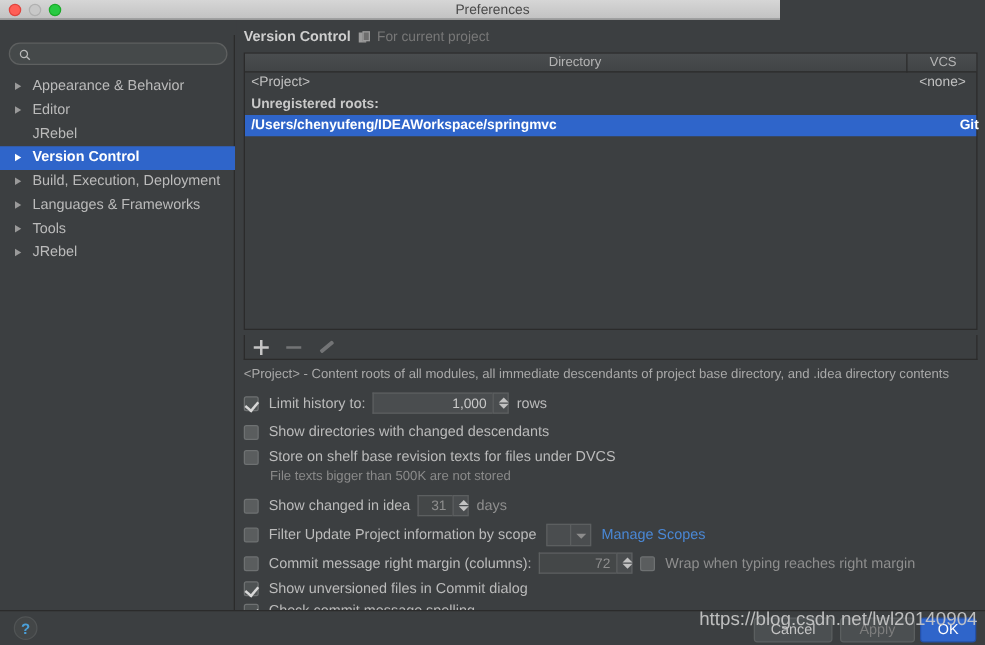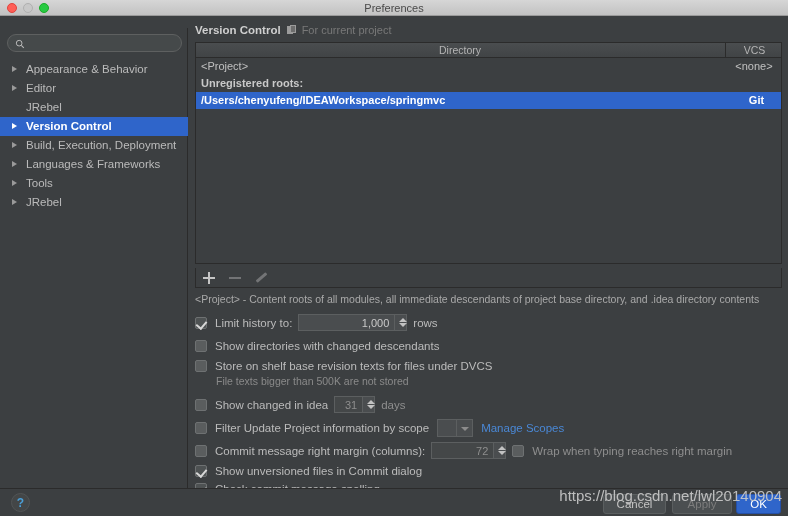--- a/index.html
+++ b/index.html
@@ -8,21 +8,21 @@
     background: #3c3f41;
     font-family: "Liberation Sans", sans-serif;
     font-size: 11px;
     color: #bbbbbb;
     overflow: hidden;
   }
   #app { position: relative; width: 788px; height: 516px; background: #3c3f41; }
 
   
   .titlebar {
-    position: absolute; left: 0; top: 0; width: 788px; height: 16px;
+    position: absolute; left: 0; top: 0; width: 624px; height: 16px;
     background: linear-gradient(#d6d6d6, #c2c2c2);
     border-bottom: 1px solid #9a9a9a;
     padding-left: 40px;
   }
   .titlebar .title {
     position: absolute; left: 0; top: 0; width: 788px; line-height: 16px;
     text-align: center; font-size: 11px; color: #4a4a4a;
     font-family: "Liberation Sans", sans-serif;
   }
   .lights { position: absolute; left: 7px; top: 3px; display: flex; gap: 6px; }
@@ -84,21 +84,21 @@
     text-align: center; font-size: 10.5px; color: #b4b4b4;
   }
   .th.dir { left: 0; width: 528px; }
   .th.vcs { left: 529px; width: 58px; border-left: 1px solid #2b2b2b; }
   .trow { position: relative; height: 17px; line-height: 17px; font-size: 11px; }
   .trow .c-dir { position: absolute; left: 5px; top: 0; color: #c0c0c0; white-space: nowrap; }
   .trow .c-vcs { position: absolute; left: 529px; top: 0; width: 58px; text-align: center; color: #c0c0c0; }
   .trow.section .c-dir { font-weight: bold; color: #c9c9c9; }
   .trow.selected { background: #2f65ca; padding-left: 45px; }
   .trow.selected .c-dir, .trow.selected .c-vcs { color: #ffffff; font-weight: bold; }
-  .trow.selected .c-vcs { text-align: center; padding-left: 5px; width: 58px; }
+  .trow.selected .c-vcs { text-align: right; padding-left: 5px; width: 58px; }
 
   
   .tbar {
     position: absolute; left: 6px; top: 252px; width: 587px; height: 20px;
     border: 1px solid #2b2b2b; border-top: none; background: #3c3f41;
     display: flex; align-items: center; padding-left: 6px; gap: 12px;
   }
   .tbtn { width: 14px; height: 14px; position: relative; cursor: default; }
   .tbtn.disabled { opacity: 0.4; }
   .ic-plus::before, .ic-plus::after { content:""; position:absolute; background:#c5c5c5; }

